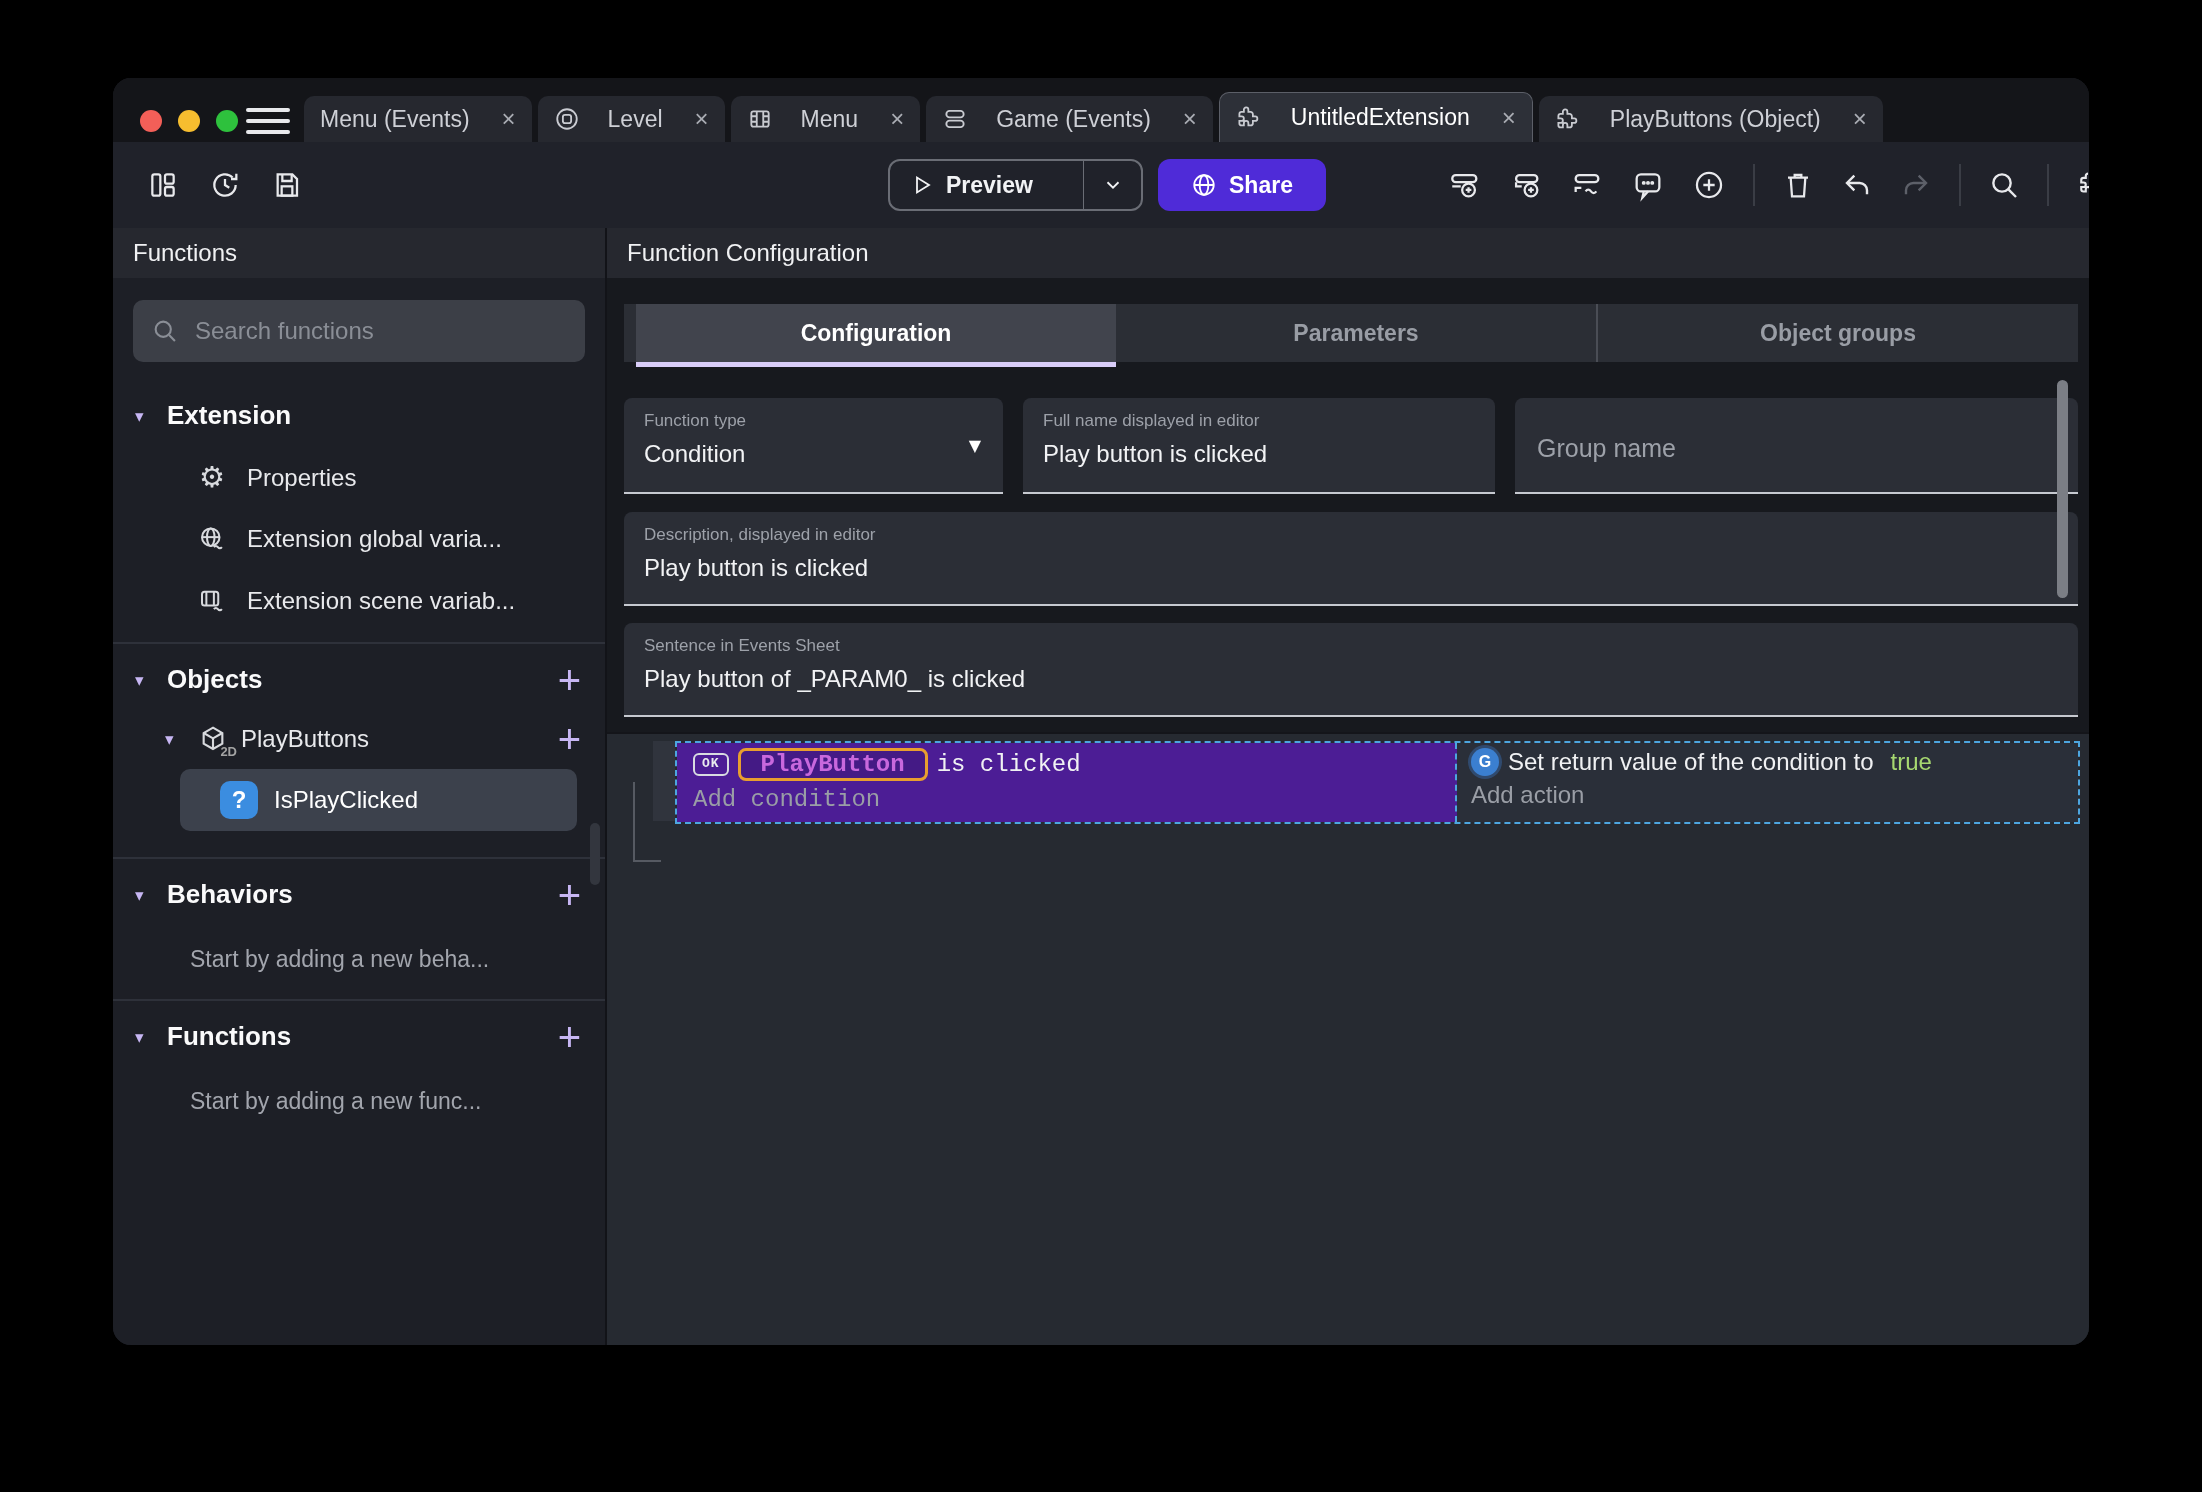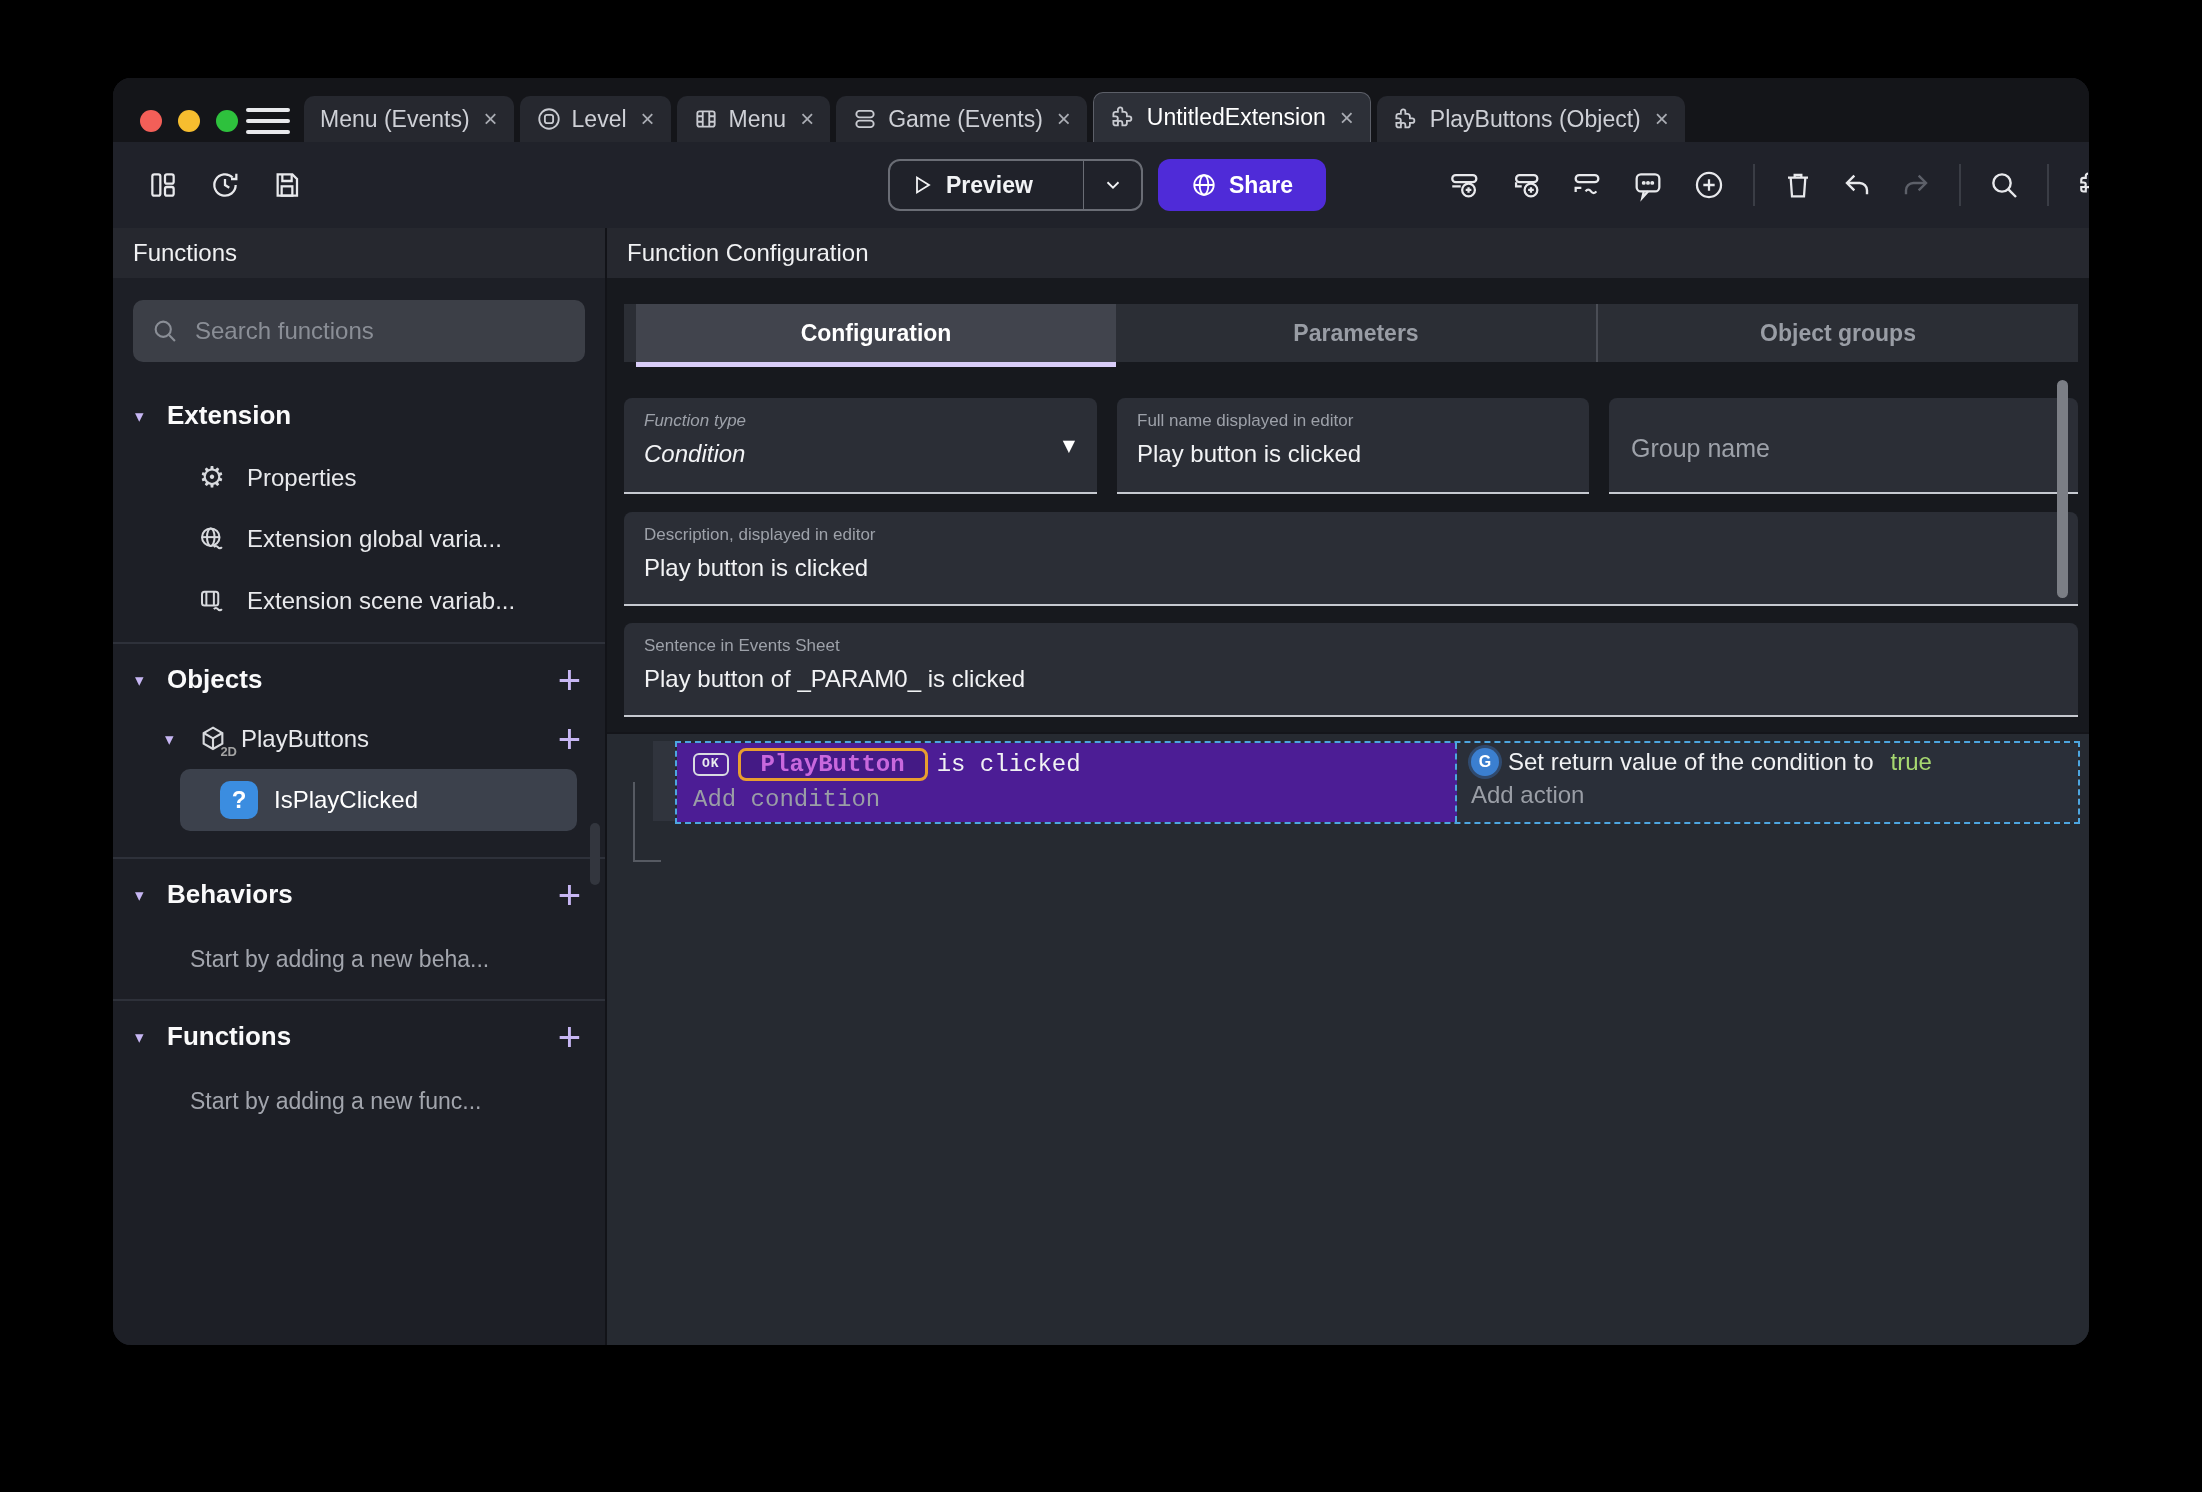--- a/index.html
+++ b/index.html
@@ -12,21 +12,21 @@
 
   
   .tabbar{height:64px;background:#141519;position:relative;flex:none;}
   .lights{position:absolute;left:27px;top:32px;display:flex;gap:16px;}
   .light{width:22px;height:22px;border-radius:50%;}
   .hamburger{position:absolute;left:133px;top:30px;width:44px;height:26px;display:flex;
              flex-direction:column;justify-content:space-between;cursor:pointer;}
   .hamburger i{display:block;height:4px;border-radius:2px;background:#e8e9ec;}
   .tabs{position:absolute;left:191px;bottom:0;display:flex;gap:6px;align-items:flex-end;}
   .tab{height:46px;background:#26282f;border-radius:10px 10px 0 0;display:flex;align-items:center;
-       gap:10px;padding:12px 16px;color:#ced0d6;font-size:23px;white-space:nowrap;cursor:pointer;}
+       gap:28px;padding:12px 16px;color:#ced0d6;font-size:23px;white-space:nowrap;cursor:pointer;}
   .tab.active{background:#2d3038;border:1px solid #5c5f68;border-bottom:none;color:#fff;height:50px;}
   .tab .ticon{display:flex;align-items:center;color:#c9cbd1;}
   .tab .close{font-size:24px;color:#a9acb3;margin-left:4px;line-height:1;}
   svg.ic{display:block;}
 
   
   .toolbar{height:86px;background:#20222a;position:relative;flex:none;color:#e8e9ec;}
   .tool-left{position:absolute;left:34px;top:0;height:100%;display:flex;align-items:center;gap:30px;}
   .tbtn{display:flex;align-items:center;justify-content:center;cursor:pointer;color:#e8e9ec;}
   .preview{position:absolute;left:775px;top:17px;height:52px;width:255px;border:2px solid #6a6d75;
@@ -79,21 +79,21 @@
   .mtab{flex:1;display:flex;align-items:center;justify-content:center;font-size:23px;font-weight:600;
         color:#999da5;position:relative;cursor:pointer;}
   .mtab.active{background:#41444d;color:#fff;}
   .mtab.active::after{content:"";position:absolute;left:0;right:0;bottom:-5px;height:5px;background:#d9cdf8;}
   .mtab.sep{border-left:2px solid #4a4d55;}
   .fieldrow{margin-top:36px;display:flex;gap:20px;}
   .fbox{background:#2b2e36;border-radius:8px 8px 0 0;border-bottom:2px solid #c6c9d0;height:96px;
         padding:13px 18px 0 20px;position:relative;}
   .fbox .flabel{font-size:17px;color:#9da1a9;}
   .fbox .fvalue{font-size:24px;color:#f2f3f5;margin-top:9px;white-space:nowrap;overflow:hidden;}
-  .fbox.w1{width:473px;font-style:italic;}
+  .fbox.w1{width:379px;}
   .fbox.w2{width:472px;}
   .fbox.grow{flex:1;}
   .ddcaret{position:absolute;right:22px;top:50%;transform:translateY(-50%);color:#fff;font-size:16px;
            font-family:"DejaVu Sans",sans-serif;}
   .fbox input.ghost{width:100%;height:70px;background:transparent;border:none;outline:none;
         font-size:25px;color:#f2f3f5;font-family:inherit;margin-top:2px;}
   .fbox input.ghost::placeholder{color:#9da1a9;}
   .fullbox{margin-top:18px;height:94px;width:100%;}
 
   .events{flex:1;background:#262a31;border-top:2px solid #14151a;position:relative;margin-top:15px;min-height:0;}

